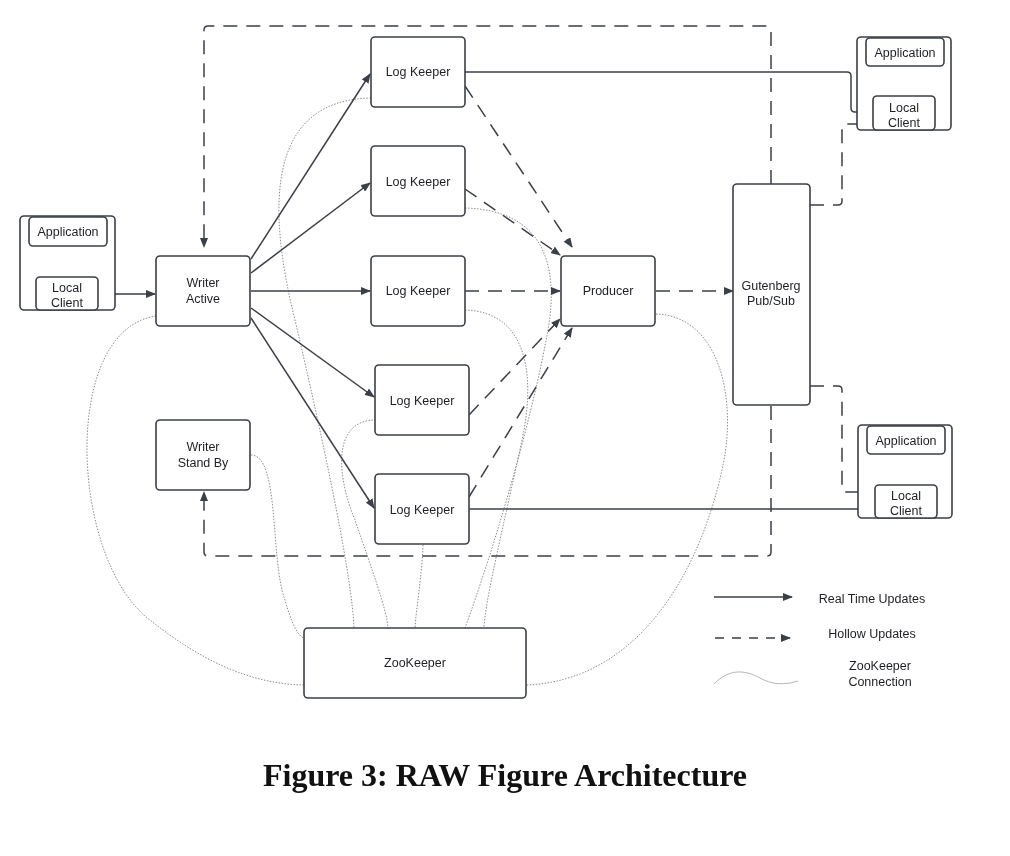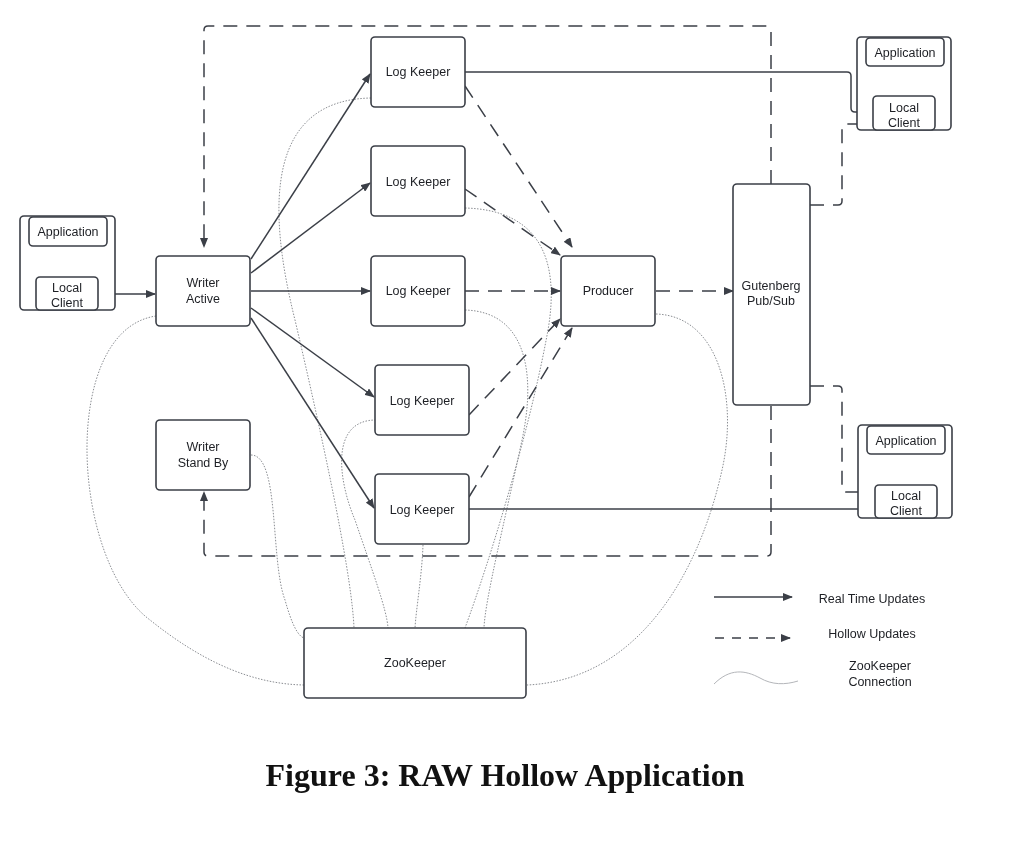--- a/index.html
+++ b/index.html
@@ -143,13 +143,13 @@
     <path class="solid" d="M714,597 L792,597" marker-end="url(#arr)"></path>
     <text class="lbl" x="872" y="603">Real Time Updates</text>
     <path class="dash" style="stroke-dasharray:9 8" d="M715,638 L790,638" marker-end="url(#arr)"></path>
     <text class="lbl" x="872" y="638">Hollow Updates</text>
     <path class="legend-curve" d="M714,684 C730,668 745,670 760,678 C772,685 785,685 798,681"></path>
     <text class="lbl" x="880" y="670">ZooKeeper</text>
     <text class="lbl" x="880" y="686">Connection</text>
   </g>
 </svg>
 
-<div id="caption">Figure 3: RAW Hollow Application</div>
+<div id="caption">Figure 3: RAW Figure Architecture</div>
 
 </body></html>

